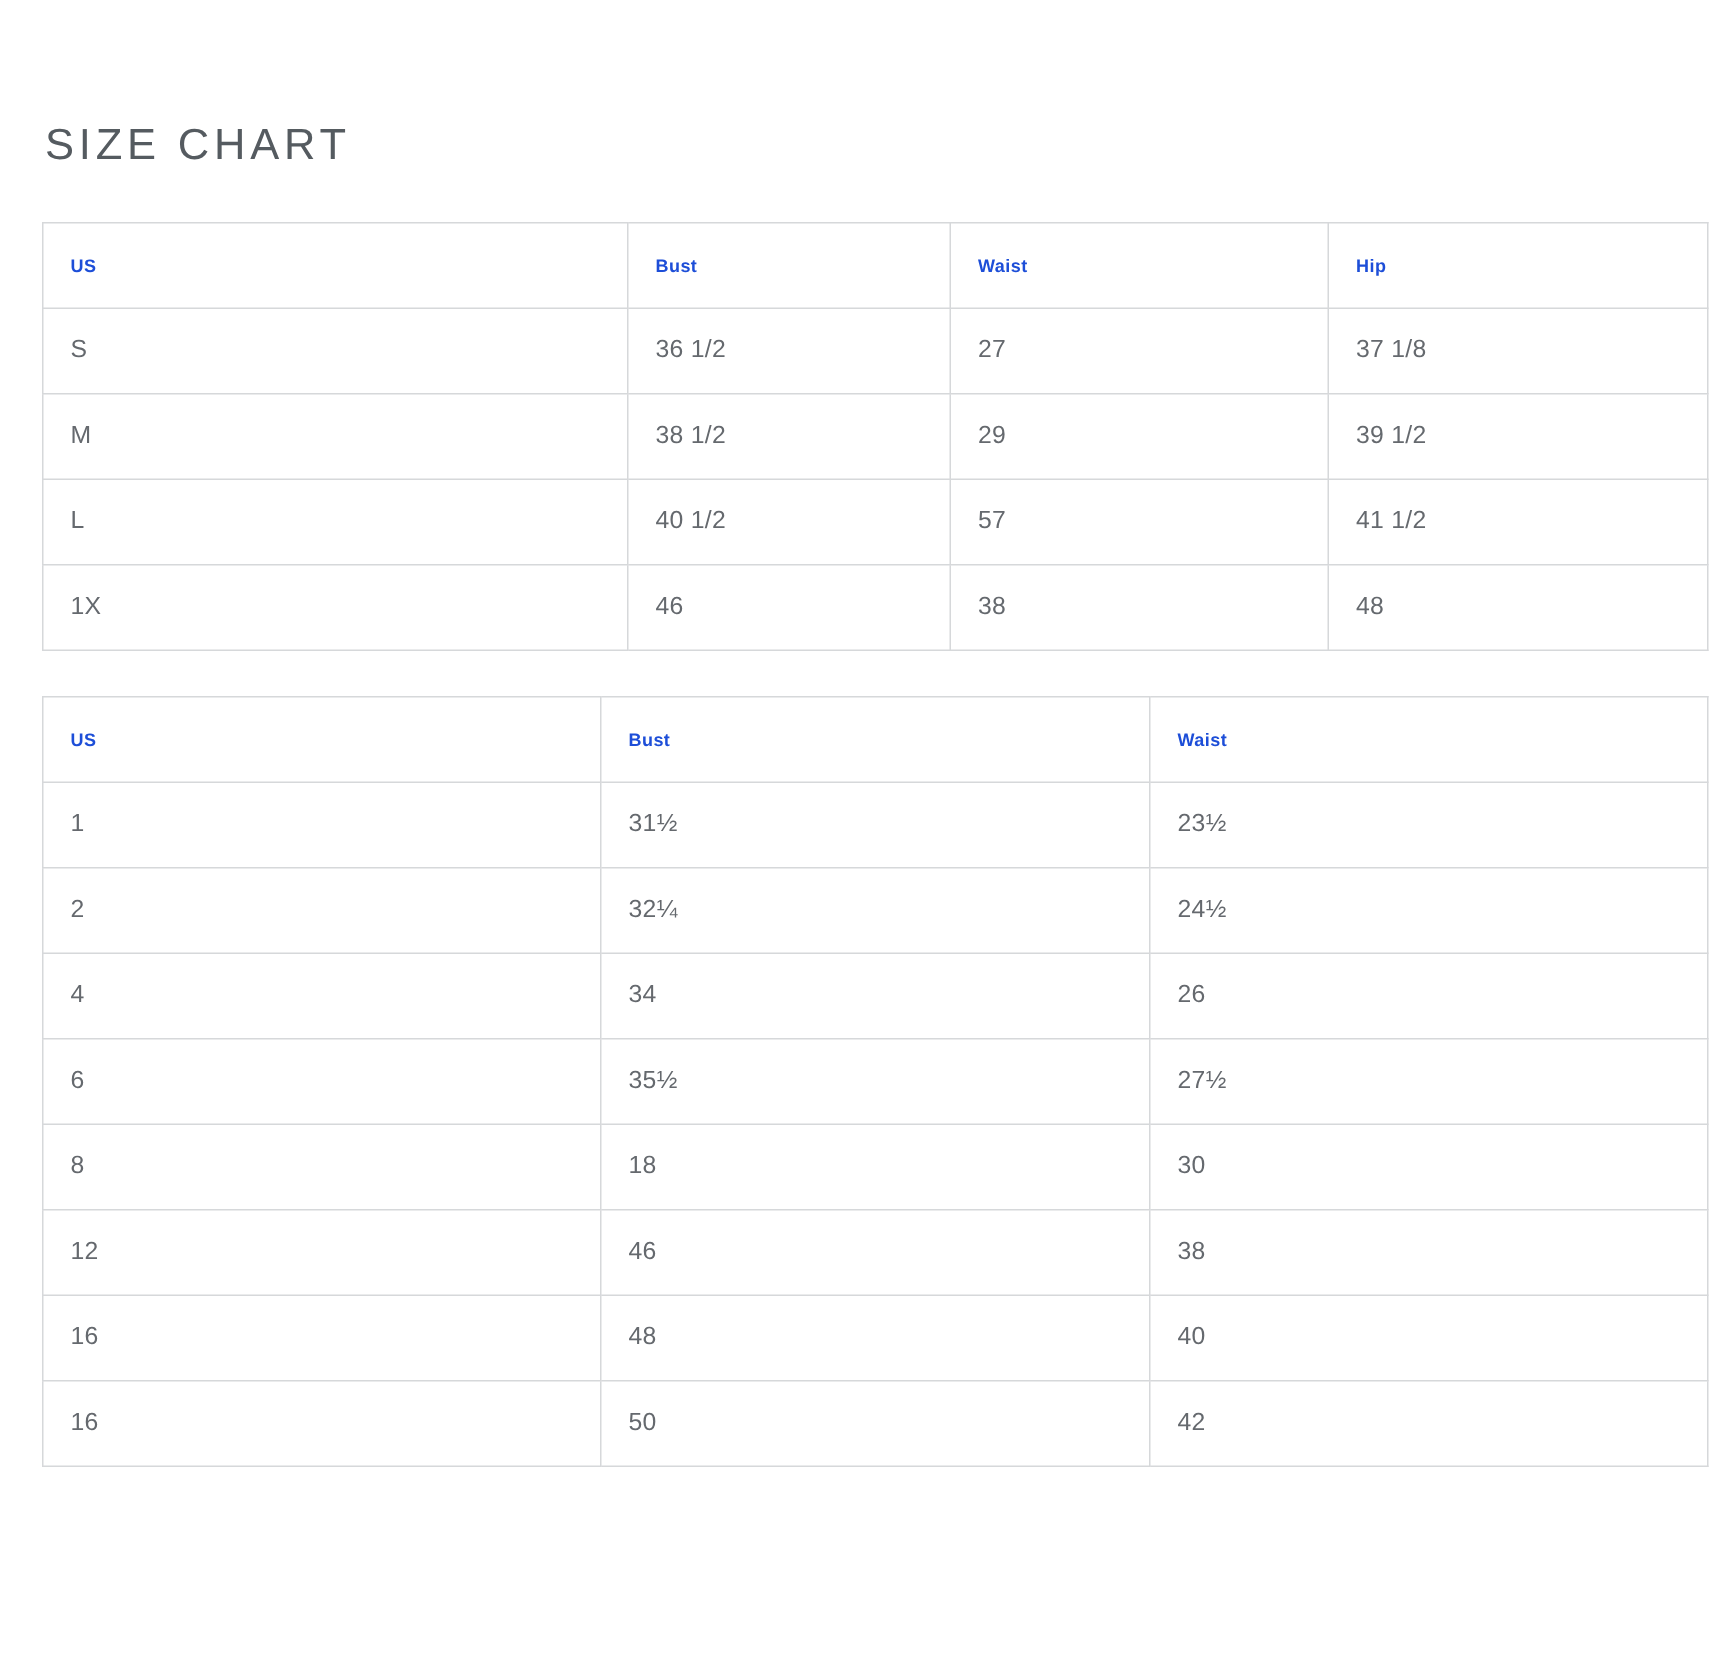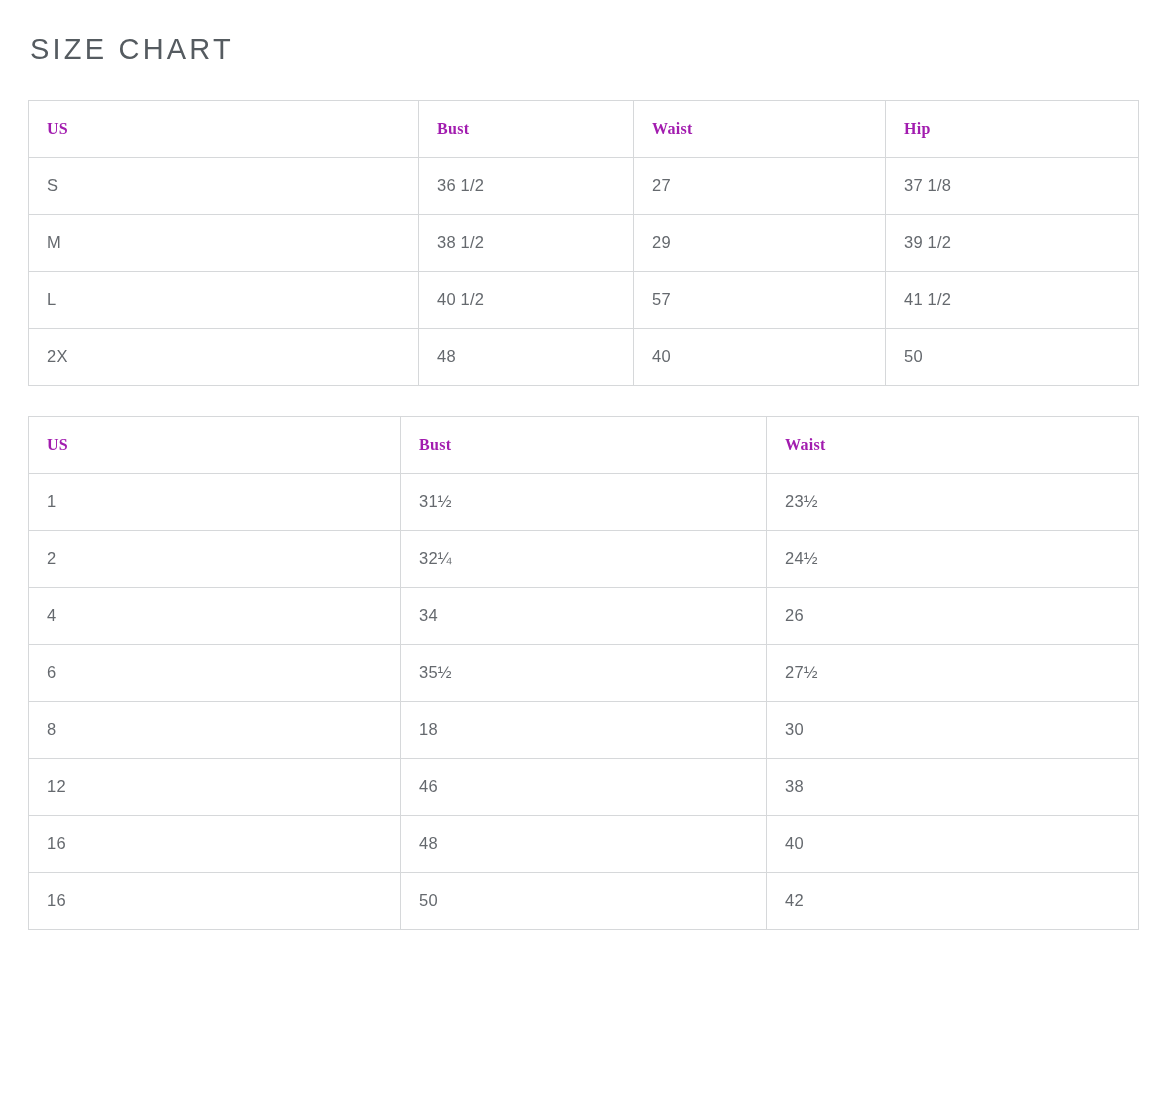--- a/index.html
+++ b/index.html
@@ -10,20 +10,21 @@
   body {
     width: 1152px;
     min-height: 1118px;
     font-family: "Liberation Sans", sans-serif;
     color: #5f6368;
     -webkit-font-smoothing: antialiased;
   }
   .page {
     padding: 34px 28px 0 28px;
     box-sizing: border-box;
+    margin-top: 48px;
   }
   .page-title {
     font-size: 29px;
     font-weight: 400;
     letter-spacing: 3.2px;
     color: #555b60;
     margin: 0 0 34px 2px;
     line-height: 1.1;
   }
   table.size-table {
@@ -39,24 +40,23 @@
     vertical-align: middle;
     padding: 0 18px;
     height: 56px;
     font-size: 16.5px;
     font-weight: 400;
     color: #65696e;
     letter-spacing: 0.2px;
   }
   table.size-table th {
     font-weight: 700;
-    color: #a21caf;
-    font-size: 16px;
+    color: #1d4ed8;
+    font-size: 12px;
     letter-spacing: 0.3px;
-    font-family: Liberation Serif, serif;
   }
   
   #table-one { width: 1110px; }
   #table-one col.c0 { width: 390px; }
   #table-one col.c1 { width: 215px; }
   #table-one col.c2 { width: 252px; }
   #table-one col.c3 { width: 253px; }
   
   #table-two { width: 1110px; }
   #table-two col.c0 { width: 372px; }
@@ -99,24 +99,24 @@
         <td>29</td>
         <td>39 1/2</td>
       </tr>
       <tr>
         <td>L</td>
         <td>40 1/2</td>
         <td>57</td>
         <td>41 1/2</td>
       </tr>
       <tr>
-        <td>2X</td>
+        <td>1X</td>
+        <td>46</td>
+        <td>38</td>
         <td>48</td>
-        <td>40</td>
-        <td>50</td>
       </tr>
     </tbody>
   </table>
 
   <table class="size-table" id="table-two">
     <colgroup>
       <col class="c0">
         <col class="c1">
         <col class="c2">
     </colgroup>

